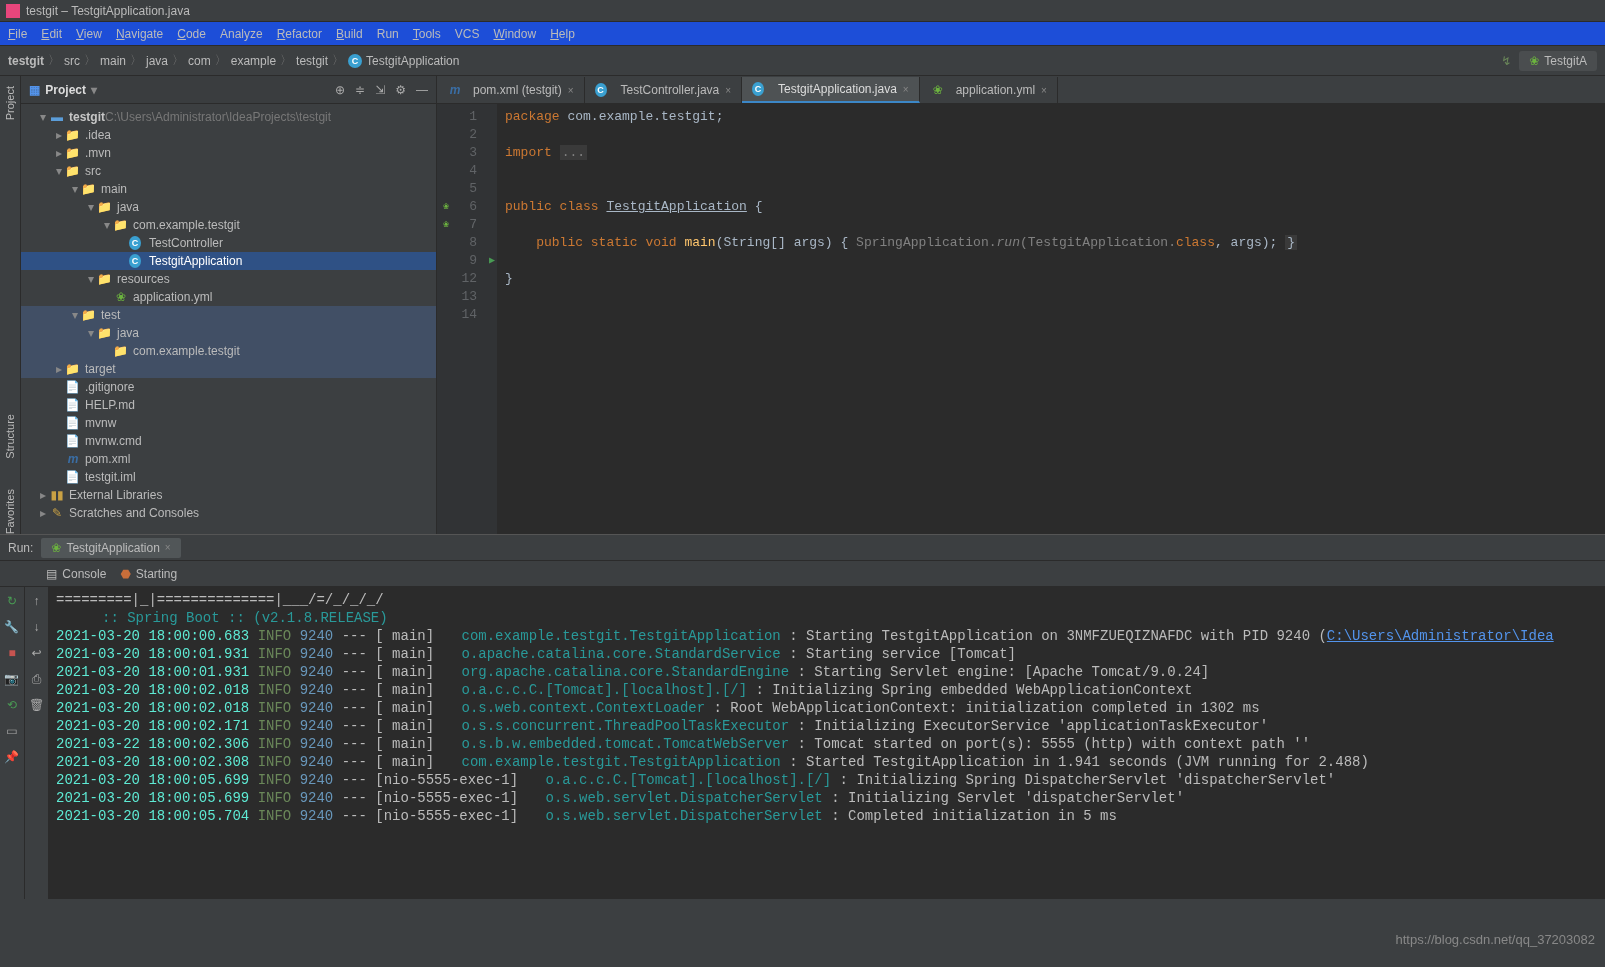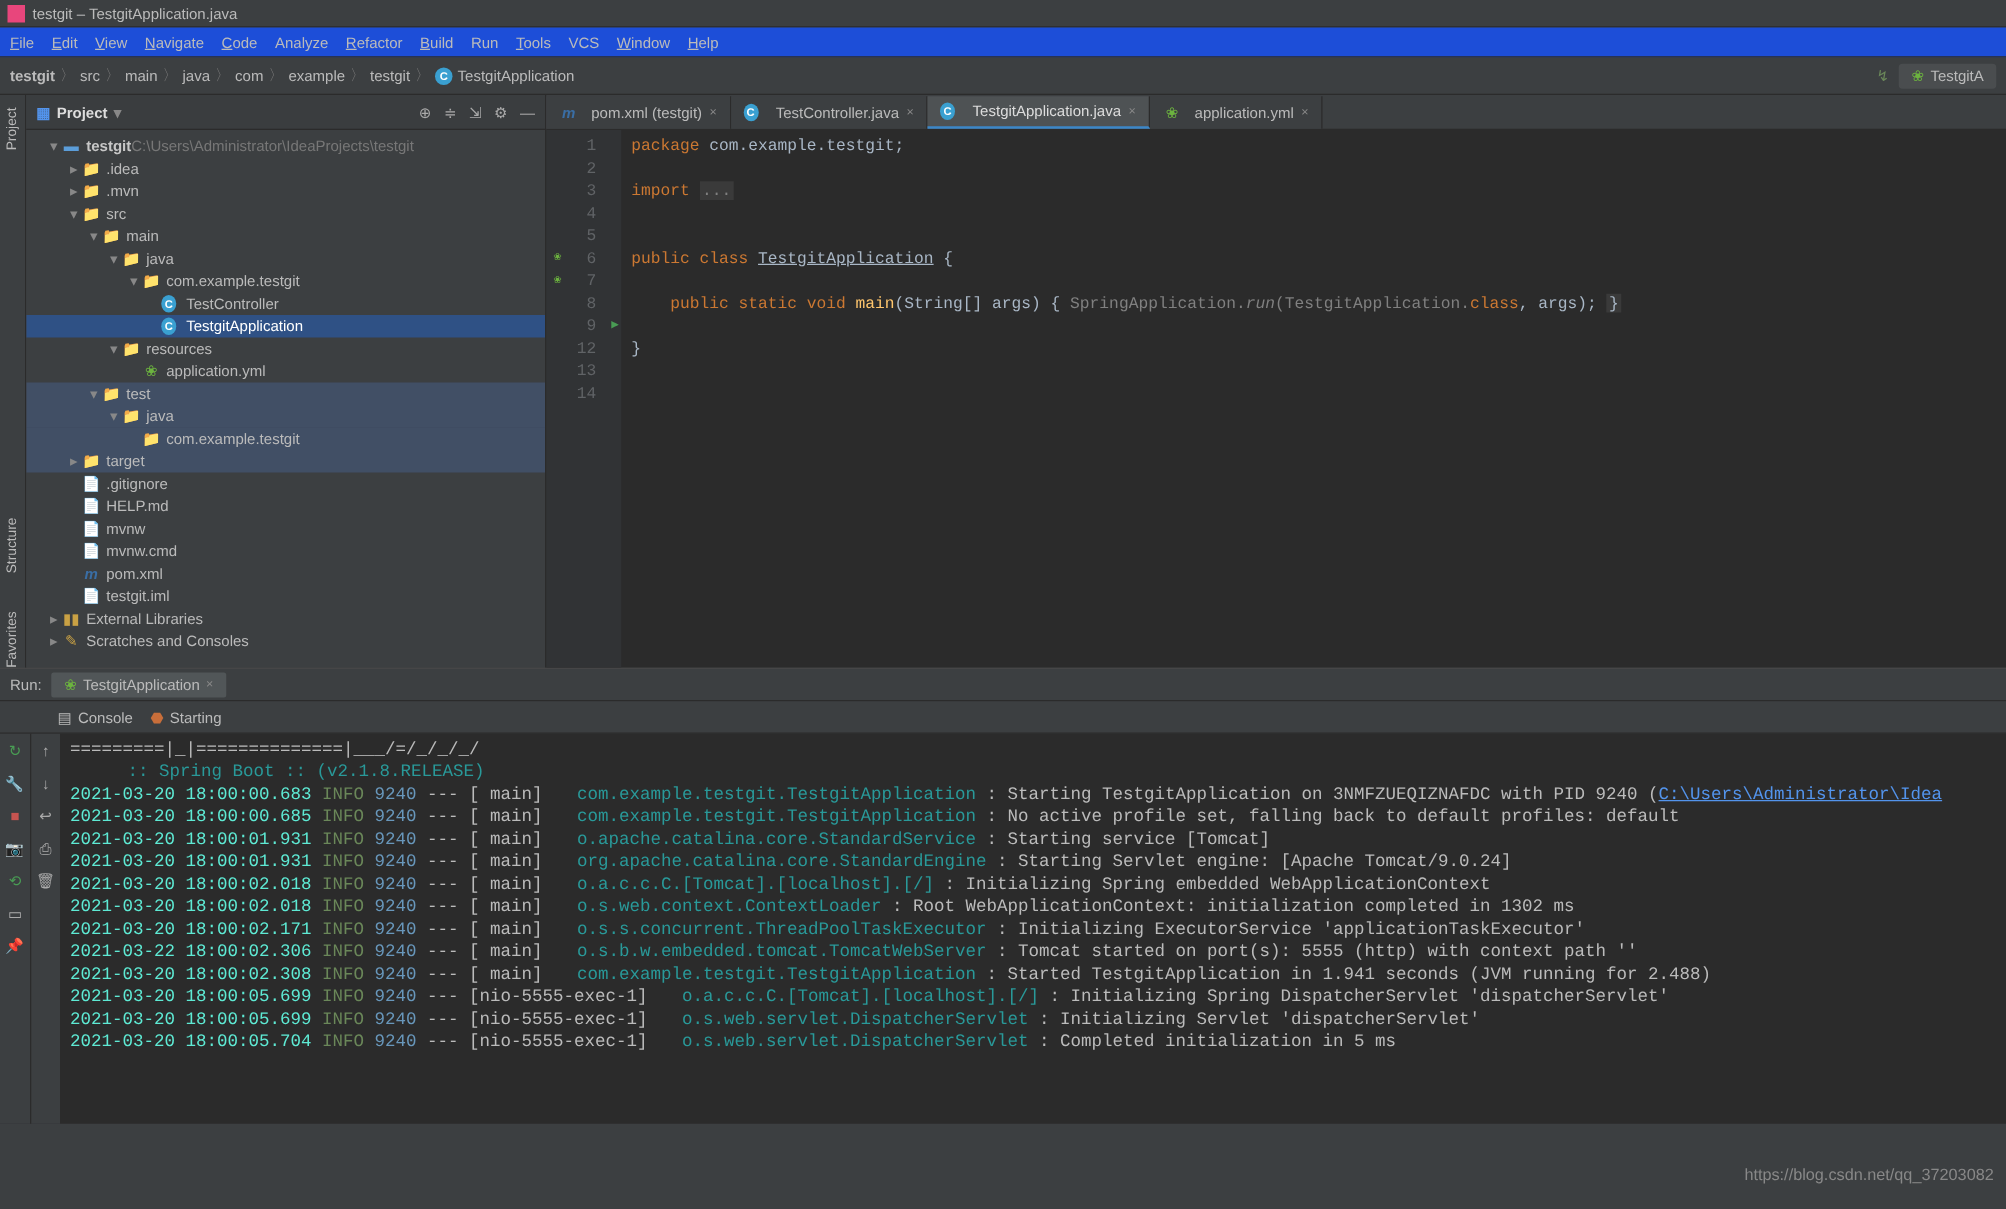--- a/index.html
+++ b/index.html
@@ -469,21 +469,20 @@
       <span class="tb-icon">↓</span>
       <span class="tb-icon">↩</span>
       <span class="tb-icon">⎙</span>
       <span class="tb-icon">🗑</span>
     </div>
     <div class="console" id="console">
         <div>   =========|_|==============|___/=/_/_/_/</div>
         <div><span class="sb"> :: Spring Boot ::        (v2.1.8.RELEASE)</span></div>
         <div></div>
         <div><span class="log-ts">2021-03-20 18:00:00.683</span>  <span class="log-info">INFO</span> <span class="log-pid">9240</span> <span>--- [           main]</span> <span class="log-src">com.example.testgit.TestgitApplication  </span> <span>: Starting TestgitApplication on 3NMFZUEQIZNAFDC with PID 9240 (</span><span class="log-link">C:\Users\Administrator\Idea</span></div>
-        <div><span class="log-ts">2021-03-20 18:00:00.685</span>  <span class="log-info">INFO</span> <span class="log-pid">9240</span> <span>--- [           main]</span> <span class="log-src">com.example.testgit.TestgitApplication  </span> <span>: No active profile set, falling back to default profiles: default</span></div>
         <div><span class="log-ts">2021-03-20 18:00:01.931</span>  <span class="log-info">INFO</span> <span class="log-pid">9240</span> <span>--- [           main]</span> <span class="log-src">o.apache.catalina.core.StandardService  </span> <span>: Starting service [Tomcat]</span></div>
         <div><span class="log-ts">2021-03-20 18:00:01.931</span>  <span class="log-info">INFO</span> <span class="log-pid">9240</span> <span>--- [           main]</span> <span class="log-src">org.apache.catalina.core.StandardEngine </span> <span>: Starting Servlet engine: [Apache Tomcat/9.0.24]</span></div>
         <div><span class="log-ts">2021-03-20 18:00:02.018</span>  <span class="log-info">INFO</span> <span class="log-pid">9240</span> <span>--- [           main]</span> <span class="log-src">o.a.c.c.C.[Tomcat].[localhost].[/]      </span> <span>: Initializing Spring embedded WebApplicationContext</span></div>
         <div><span class="log-ts">2021-03-20 18:00:02.018</span>  <span class="log-info">INFO</span> <span class="log-pid">9240</span> <span>--- [           main]</span> <span class="log-src">o.s.web.context.ContextLoader           </span> <span>: Root WebApplicationContext: initialization completed in 1302 ms</span></div>
         <div><span class="log-ts">2021-03-20 18:00:02.171</span>  <span class="log-info">INFO</span> <span class="log-pid">9240</span> <span>--- [           main]</span> <span class="log-src">o.s.s.concurrent.ThreadPoolTaskExecutor </span> <span>: Initializing ExecutorService 'applicationTaskExecutor'</span></div>
         <div><span class="log-ts">2021-03-22 18:00:02.306</span>  <span class="log-info">INFO</span> <span class="log-pid">9240</span> <span>--- [           main]</span> <span class="log-src">o.s.b.w.embedded.tomcat.TomcatWebServer </span> <span>: Tomcat started on port(s): 5555 (http) with context path ''</span></div>
         <div><span class="log-ts">2021-03-20 18:00:02.308</span>  <span class="log-info">INFO</span> <span class="log-pid">9240</span> <span>--- [           main]</span> <span class="log-src">com.example.testgit.TestgitApplication  </span> <span>: Started TestgitApplication in 1.941 seconds (JVM running for 2.488)</span></div>
         <div><span class="log-ts">2021-03-20 18:00:05.699</span>  <span class="log-info">INFO</span> <span class="log-pid">9240</span> <span>--- [nio-5555-exec-1]</span> <span class="log-src">o.a.c.c.C.[Tomcat].[localhost].[/]      </span> <span>: Initializing Spring DispatcherServlet 'dispatcherServlet'</span></div>
         <div><span class="log-ts">2021-03-20 18:00:05.699</span>  <span class="log-info">INFO</span> <span class="log-pid">9240</span> <span>--- [nio-5555-exec-1]</span> <span class="log-src">o.s.web.servlet.DispatcherServlet       </span> <span>: Initializing Servlet 'dispatcherServlet'</span></div>
         <div><span class="log-ts">2021-03-20 18:00:05.704</span>  <span class="log-info">INFO</span> <span class="log-pid">9240</span> <span>--- [nio-5555-exec-1]</span> <span class="log-src">o.s.web.servlet.DispatcherServlet       </span> <span>: Completed initialization in 5 ms</span></div>

